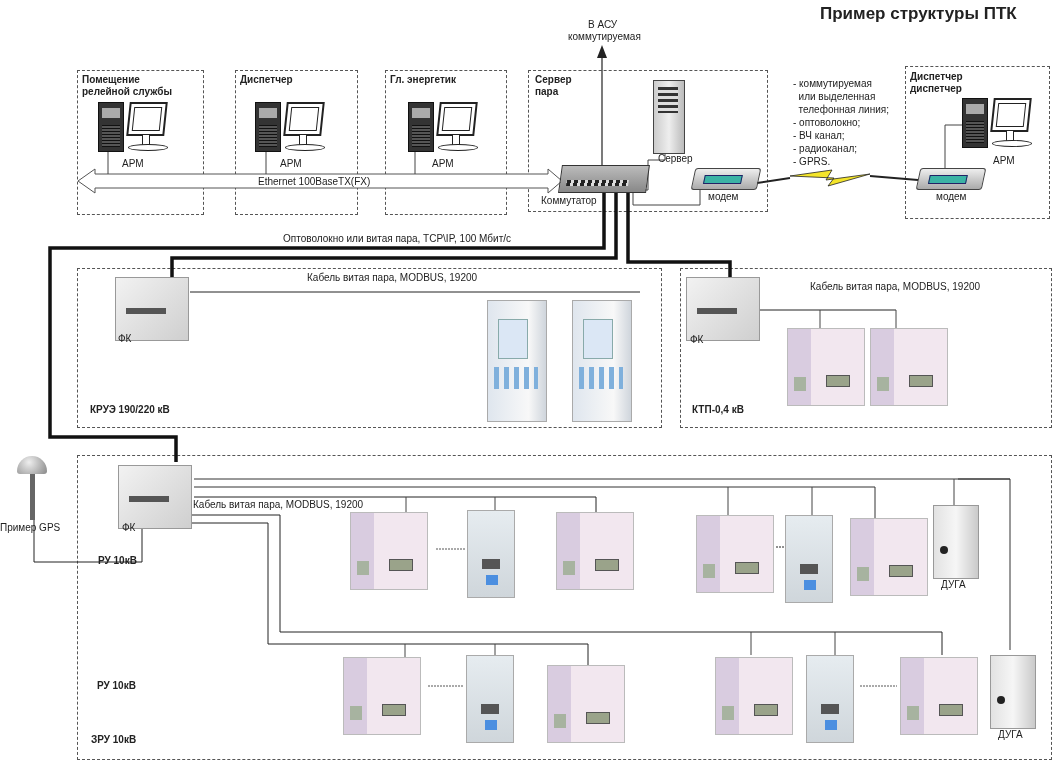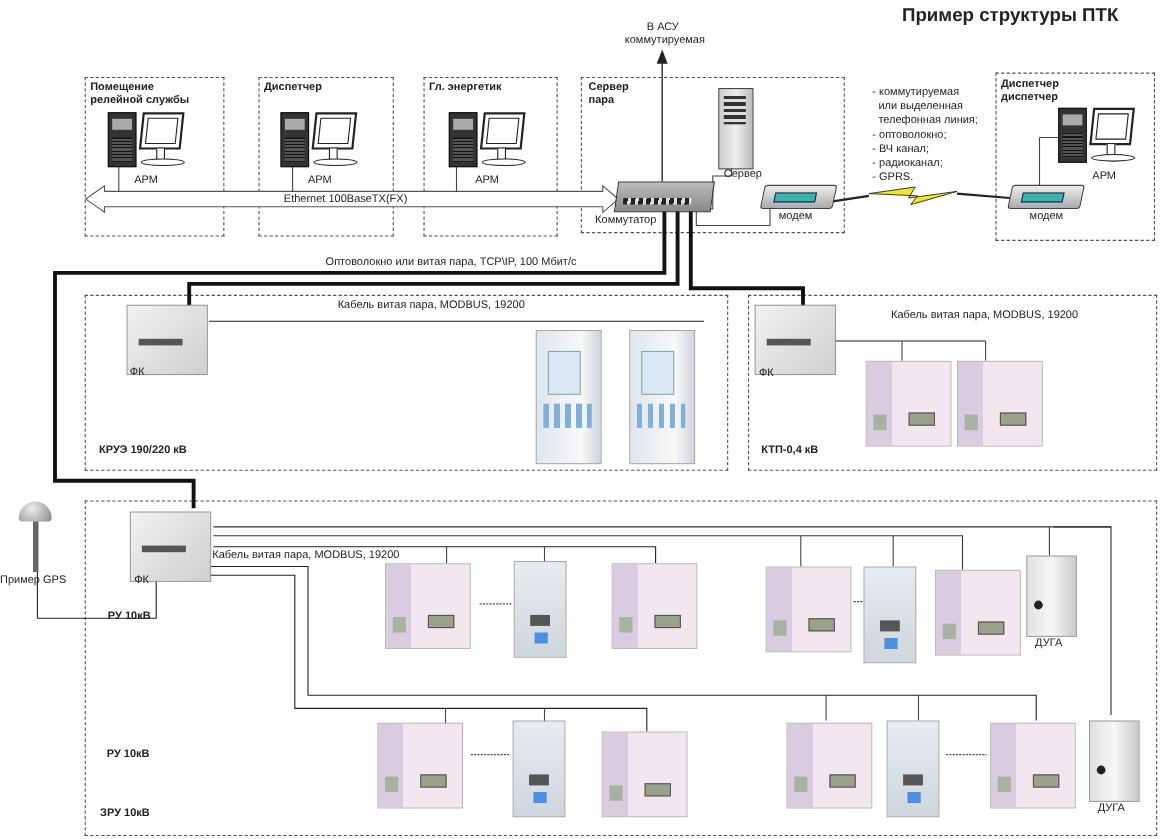--- a/index.html
+++ b/index.html
@@ -187,21 +187,21 @@
 <div class="lbl" style="left:936px;top:191px;">модем</div>
 
 <div class="media">- коммутируемая
   или выделенная
   телефонная линия;
 - оптоволокно;
 - ВЧ канал;
 - радиоканал;
 - GPRS.</div>
 
-<div class="lbl" style="left:296px;top:233px;">Оптоволокно или витая пара, TCP\IP, 100 Мбит/с</div>
+<div class="lbl" style="left:283px;top:233px;">Оптоволокно или витая пара, TCP\IP, 100 Мбит/с</div>
 
 <div class="cabinet" style="left:115px;top:277px;"></div>
 <div class="lbl" style="left:118px;top:333px;">ФК</div>
 <div class="lbl" style="left:307px;top:272px;">Кабель витая пара, MODBUS, 19200</div>
 <div class="relay-big" style="left:487px;top:300px;"></div>
 <div class="relay-big" style="left:572px;top:300px;"></div>
 <div class="blbl" style="left:90px;top:404px;">КРУЭ 190/220 кВ</div>
 
 <div class="cabinet" style="left:686px;top:277px;"></div>
 <div class="lbl" style="left:690px;top:334px;">ФК</div>

